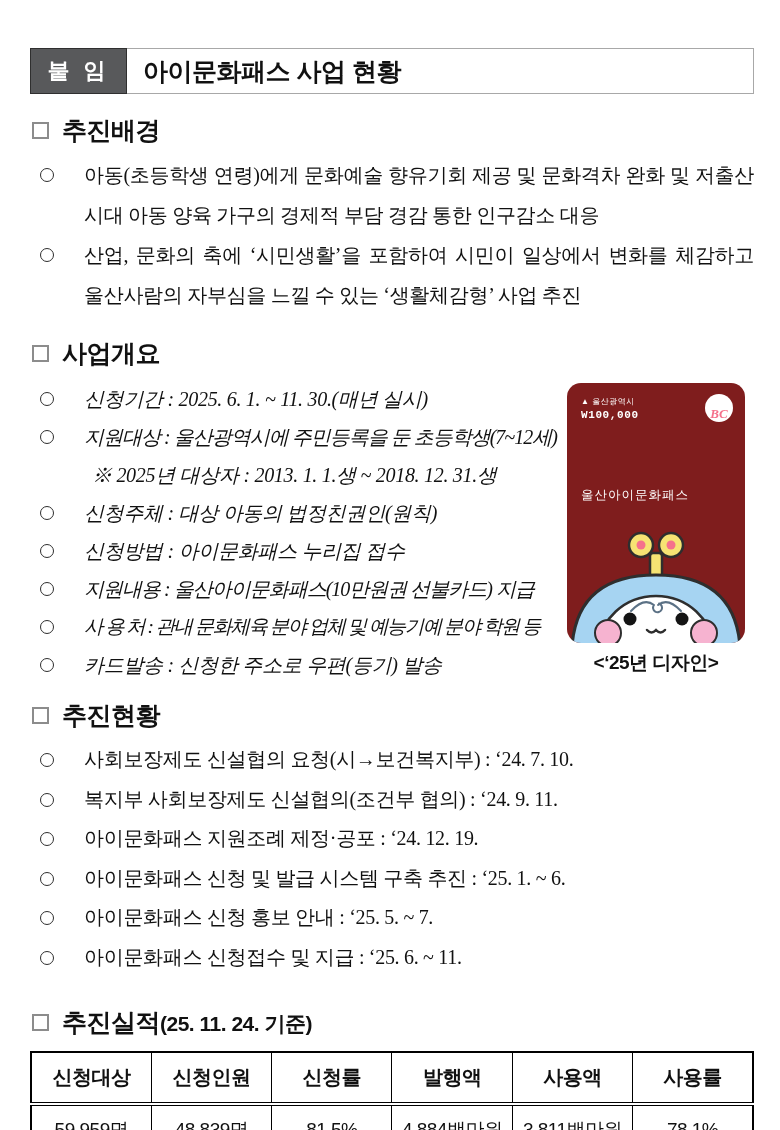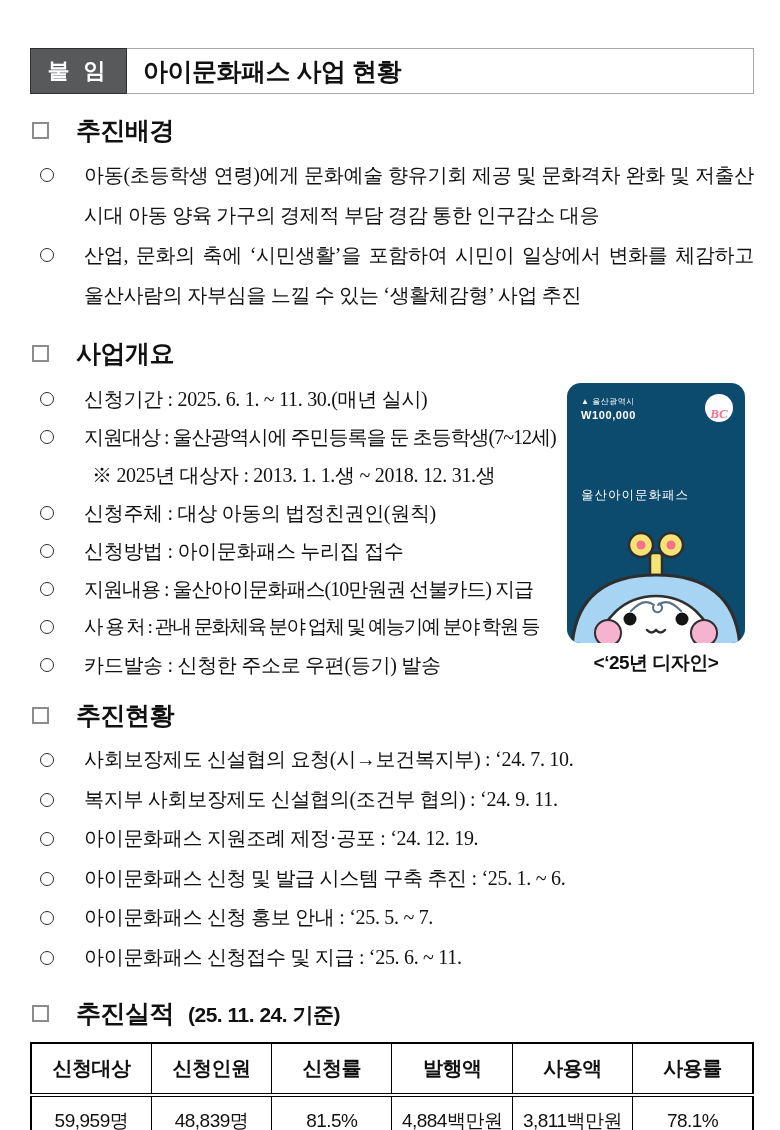--- a/index.html
+++ b/index.html
@@ -20,21 +20,21 @@
     font-size: 22px; letter-spacing: 4px;
     display: flex; align-items: center; justify-content: center;
   }
   .htitle-wrap {
     flex: 1; border: 1px solid #a8a8a8; border-left: none;
     display: flex; align-items: center; padding-left: 16px;
   }
   .htitle { font-family: "Liberation Sans", sans-serif; font-weight: bold; font-size: 25px; letter-spacing: -0.5px; }
 
   
-  .section-h { display: flex; align-items: center; margin: 18px 0 8px 0; gap: 14px; }
+  .section-h { display: flex; align-items: center; margin: 18px 0 8px 0; }
   .sq {
     width: 17px; height: 17px; border: 2px solid #8c8c8c; background: #fff;
     margin: 0 13px 0 2px; flex: none;
   }
   .section-h .txt {
     font-family: "Liberation Sans", sans-serif; font-weight: bold;
     font-size: 25px; letter-spacing: -0.5px;
   }
   .section-h .sub {
     font-family: "Liberation Sans", sans-serif; font-weight: bold;
@@ -55,31 +55,31 @@
   li.note { padding-left: 62px; font-size: 20px; line-height: 38px; letter-spacing: -0.3px; }
   li.nowrap { white-space: nowrap; }
   li.tight { letter-spacing: -1px; }
   li.tighter { letter-spacing: -1.6px; font-size: 19.5px; }
   .overview li.bullet { line-height: 38px; }
   .overview li.bullet .circ { top: 12px; }
   .progress li.bullet { line-height: 39.5px; }
 
   
   .overview-row { display: flex; margin-top: 10px; }
-  .ov-left { width: 528px; flex: none; }
+  .ov-left { width: 528px; flex: none; font-style: italic; }
   .ov-right { flex: 1; display: flex; flex-direction: column; align-items: center; padding-top: 3px; }
 
   
   .card {
     width: 178px; height: 260px; border-radius: 14px;
-    background: #0c4a6e; position: relative; overflow: hidden; flex: none;
+    background: #7f1d1d; position: relative; overflow: hidden; flex: none;
   }
   .card-issuer { position: absolute; top: 13px; left: 14px; color: #fff; }
   .card-issuer .line1 { font-family: "Liberation Sans", sans-serif; font-size: 8px; letter-spacing: 0.5px; }
-  .card-issuer .amount { font-family: Liberation Sans, sans-serif; font-size: 11px; font-weight: bold; letter-spacing: 0.6px; margin-top: 2px; }
+  .card-issuer .amount { font-family: Liberation Mono, monospace; font-size: 11px; font-weight: bold; letter-spacing: 0.6px; margin-top: 2px; }
   .bc-circle {
     position: absolute; top: 11px; right: 12px; width: 28px; height: 28px;
     background: #fff; border-radius: 50%;
     display: flex; align-items: flex-end; justify-content: center;
   }
   .bc-circle span {
     color: #f5718c; font-family: "Liberation Serif", serif;
     font-style: italic; font-weight: bold; font-size: 13px;
   }
   .card-script {
@@ -238,21 +238,21 @@
     <li class="bullet nowrap">
       <span class="circ"></span>
       <span>아이문화패스 신청 홍보 안내 : ‘25. 5. ~ 7.</span>
     </li>
     <li class="bullet nowrap">
       <span class="circ"></span>
       <span>아이문화패스 신청접수 및 지급 : ‘25. 6. ~ 11.</span>
     </li>
   </ul>
 
-  <div class="section-h" style="margin-top:20px;text-align:right;">
+  <div class="section-h" style="margin-top:29px;text-align:right;">
     <span class="sq"></span>
     <span class="txt">추진실적</span>
     <span class="sub">(25. 11. 24. 기준)</span>
   </div>
 
   <table class="results">
     <thead>
       <tr>
         <th>신청대상</th>
         <th>신청인원</th>

